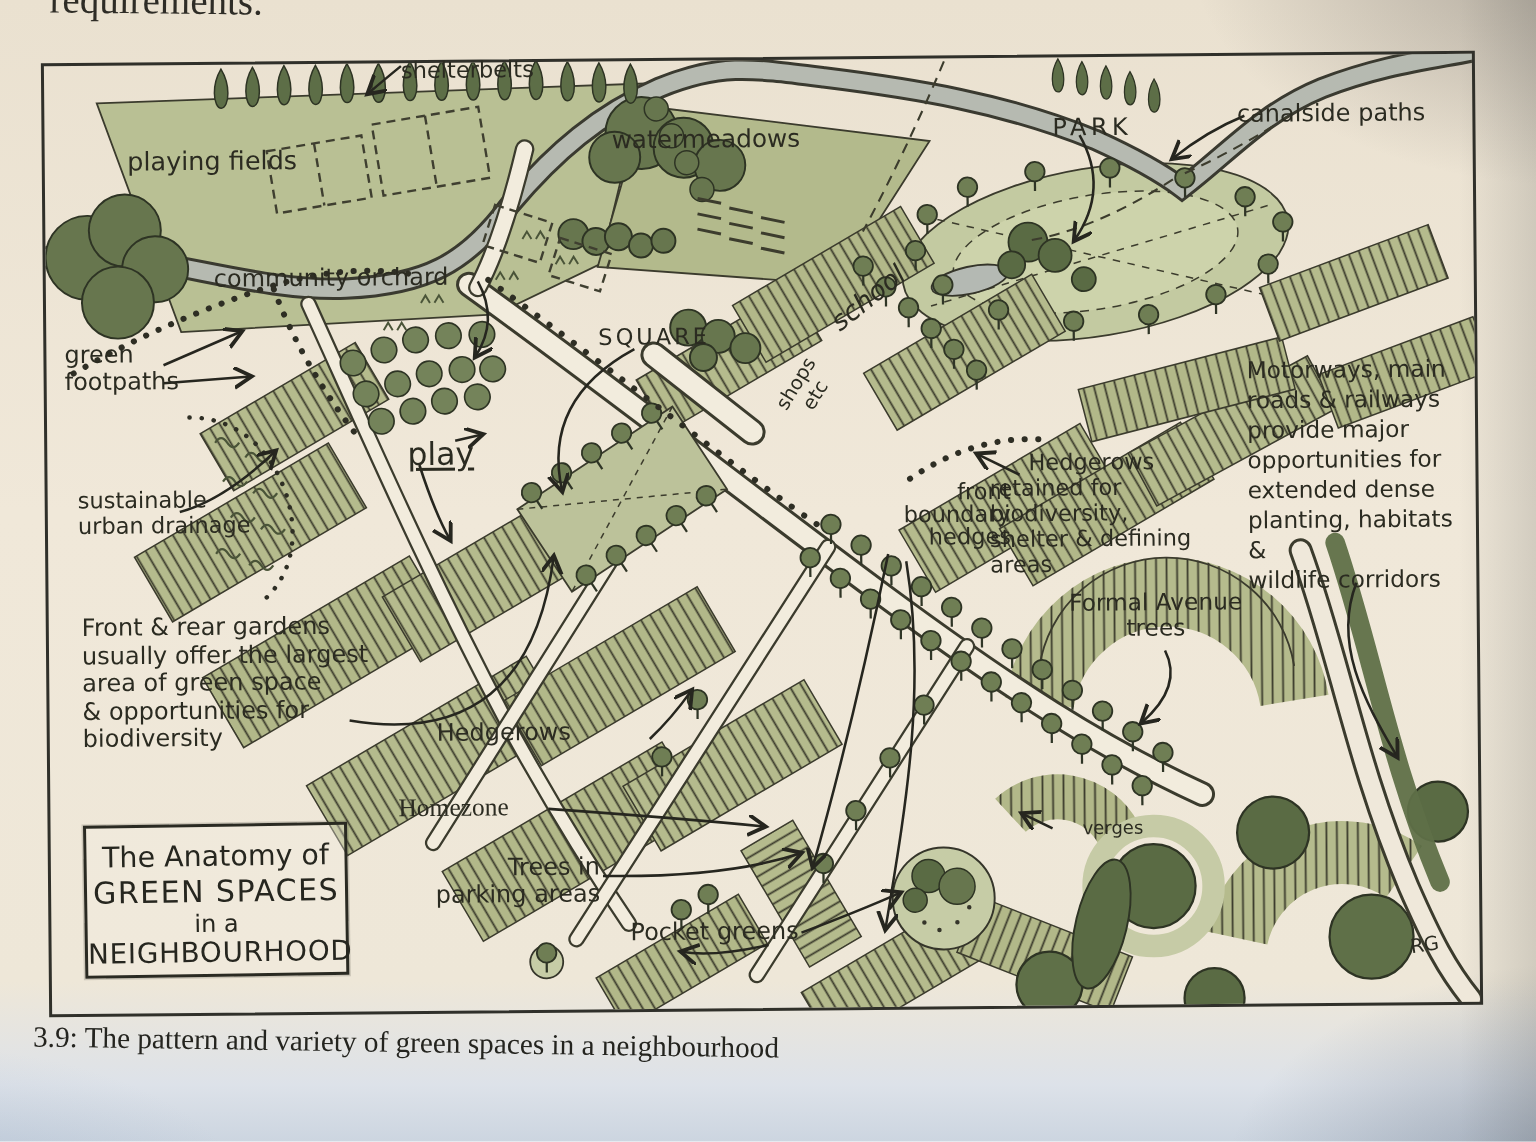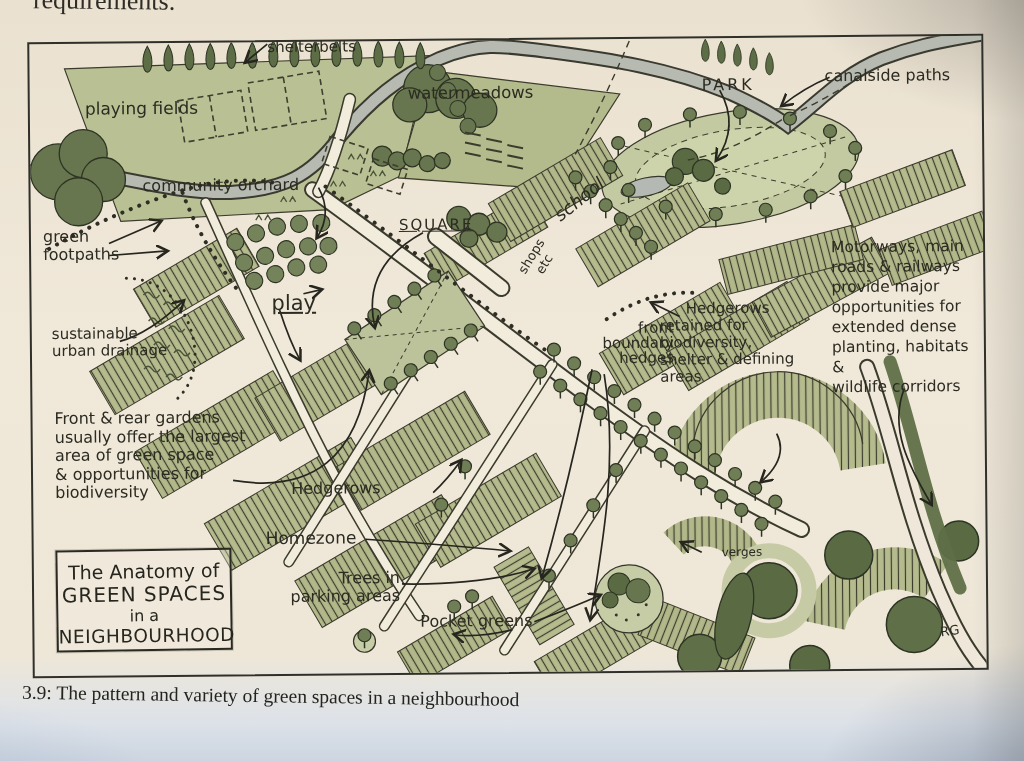--- a/index.html
+++ b/index.html
@@ -433,21 +433,21 @@
   </svg>
 
   <div class="lbl" style="left:222px;top:-3px;font-size:15px;margin-left:16px;">shelterbelts</div>
   <div class="lbl" style="left:55px;top:56px;font-size:17px;">playing fields</div>
   <div class="lbl" style="left:378px;top:44px;font-size:16.5px;">watermeadows</div>
   <div class="lbl" style="left:672px;top:38px;font-size:16px;letter-spacing:3px;">PARK</div>
   <div class="lbl" style="left:795px;top:30px;font-size:16px;">canalside paths</div>
   <div class="lbl" style="left:112px;top:134px;font-size:16px;">community orchard</div>
   <div class="lbl" style="left:12px;top:184px;font-size:16px;">green
 footpaths</div>
-  <div class="lbl" style="left:368px;top:176px;font-size:15px;letter-spacing:2px;text-decoration:underline;">SQUARE</div>
+  <div class="lbl" style="left:368px;top:176px;font-size:15px;letter-spacing:2px;">SQUARE</div>
   <div class="lbl" style="left:520px;top:150px;font-size:18px;font-style:italic;transform:rotate(-38deg);">school</div>
   <div class="lbl" style="left:488px;top:206px;font-size:13px;transform:rotate(-58deg);text-align:center;">shops
 etc</div>
   <div class="lbl" style="left:240px;top:250px;font-size:21px;text-decoration:underline;">play</div>
   <div class="lbl" style="left:20px;top:282px;font-size:15px;">sustainable
 urban drainage</div>
   <div class="lbl" style="left:628px;top:262px;font-size:15px;line-height:17px;text-indent:26px;width:160px;">Hedgerows
 retained for
 biodiversity,
 shelter &amp; defining
@@ -455,27 +455,29 @@
   <div class="lbl" style="left:530px;top:282px;font-size:15px;line-height:15px;width:112px;text-align:right;">front
 boundary
 hedges</div>
   <div class="lbl" style="left:800px;top:200px;font-size:15.5px;line-height:20px;width:152px;">Motorways, main
 roads &amp; railways
 provide major
 opportunities for
 extended dense
 planting, habitats &amp;
 wildlife corridors</div>
+  <div class="lbl" style="left:676px;top:356px;font-size:15.5px;width:124px;text-align:center;">Formal Avenue
+trees</div>
   <div class="lbl" style="left:22px;top:366px;font-size:16px;line-height:18.5px;width:204px;">Front &amp; rear gardens
 usually offer the largest
 area of green space
 &amp; opportunities for
 biodiversity</div>
   <div class="lbl" style="left:258px;top:438px;font-size:16px;">Hedgerows</div>
-  <div class="lbl" style="left:232px;top:487px;font-size:17px;">Homezone</div>
+  <div class="lbl" style="left:232px;top:487px;font-size:17px;font-family:Liberation Serif, serif;">Homezone</div>
   <div class="lbl" style="left:234px;top:528px;font-size:16px;width:132px;text-align:right;">Trees in
 parking areas</div>
   <div class="lbl" style="left:386px;top:572px;font-size:16px;">Pocket greens</div>
   <div class="lbl" style="left:664px;top:508px;font-size:12px;margin-left:24px;">verges</div>
   <div class="lbl" style="left:906px;top:588px;font-size:13px;transform:rotate(-8deg);">RG</div>
 
   <div id="title-box">
     <span style="font-size:19px;">The Anatomy of</span>
     <span style="font-size:20px;letter-spacing:1px;">GREEN SPACES</span>
     <span style="font-size:16px;">in a</span>

